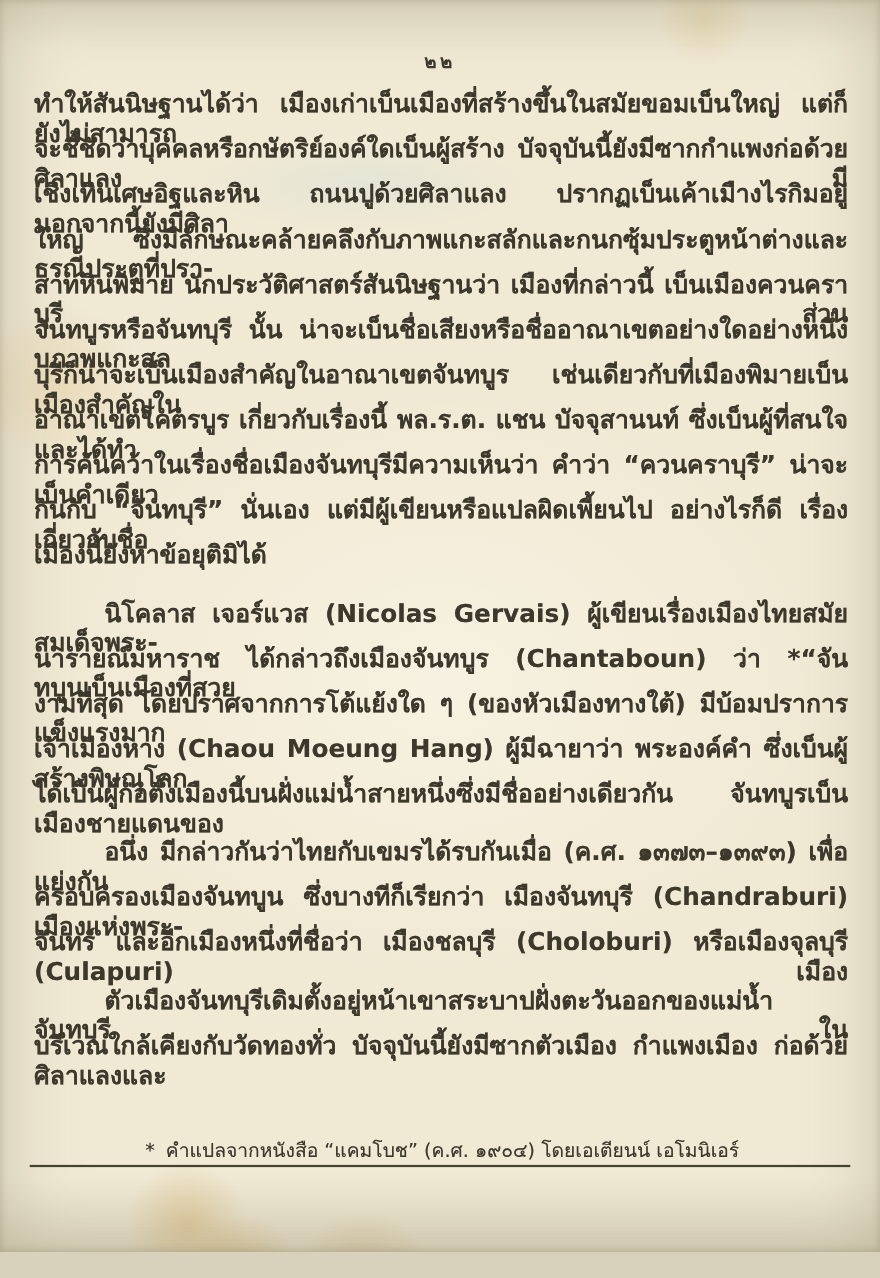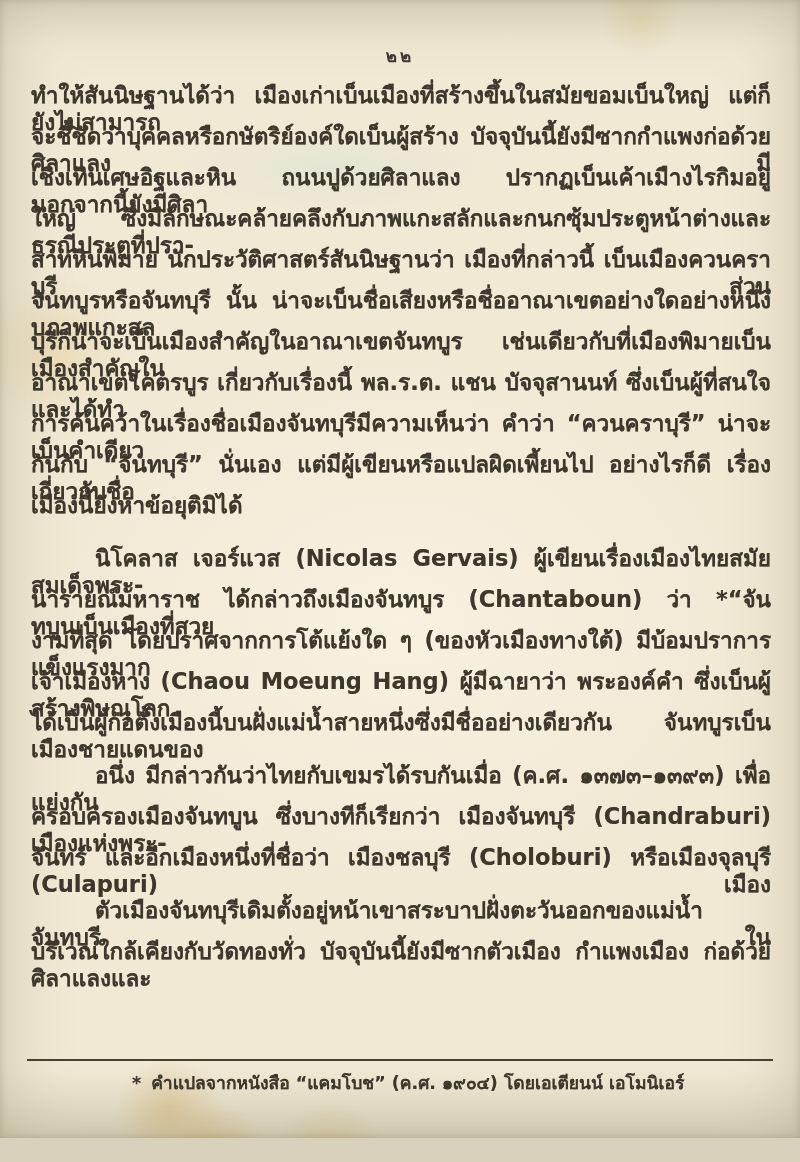--- a/index.html
+++ b/index.html
@@ -40,23 +40,23 @@
     text-align:justify;
     text-align-last:justify;
     -moz-text-align-last:justify;
   }
   .line.indent{ text-indent:64px;margin-top:12px; }
   .footnote-rule{
     position:absolute;top:1059px;left:27px;width:746px;height:0;
     border-top:2px solid #45412f;
   }
   .footnote{
-    position:absolute;top:1068px;left:32px;width:740px;
+    position:absolute;top:1032px;left:32px;width:740px;
     padding-left:100px;box-sizing:border-box;
-    font-size:17.5px;line-height:30px;font-weight:700;
+    font-size:17.5px;line-height:30px;font-weight:400;
     text-shadow:0 0 0.4px rgba(60,56,44,0.5);
   }
   .footnote .marker{ padding-right:10px; }
 </style>
 </head>
 <body>
 
 <div class="page">
   <div class="pageno">๒๒</div>
   <div class="body-text">

